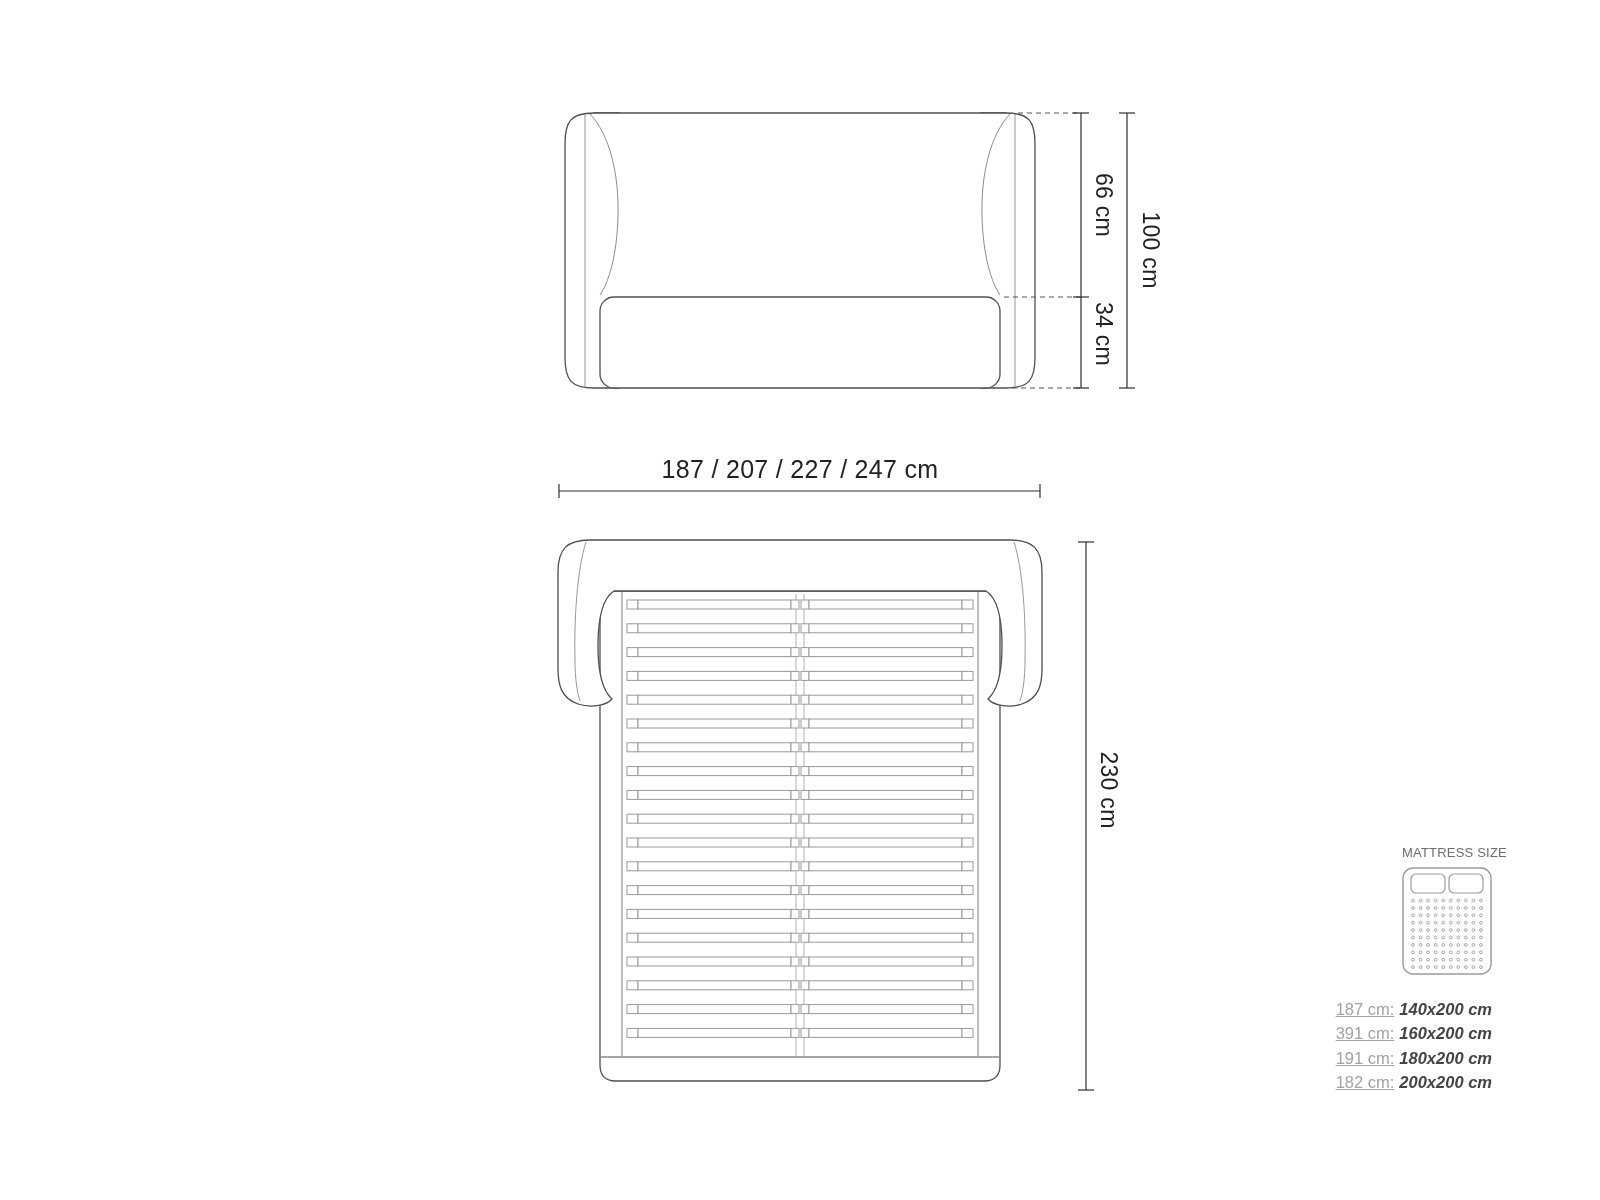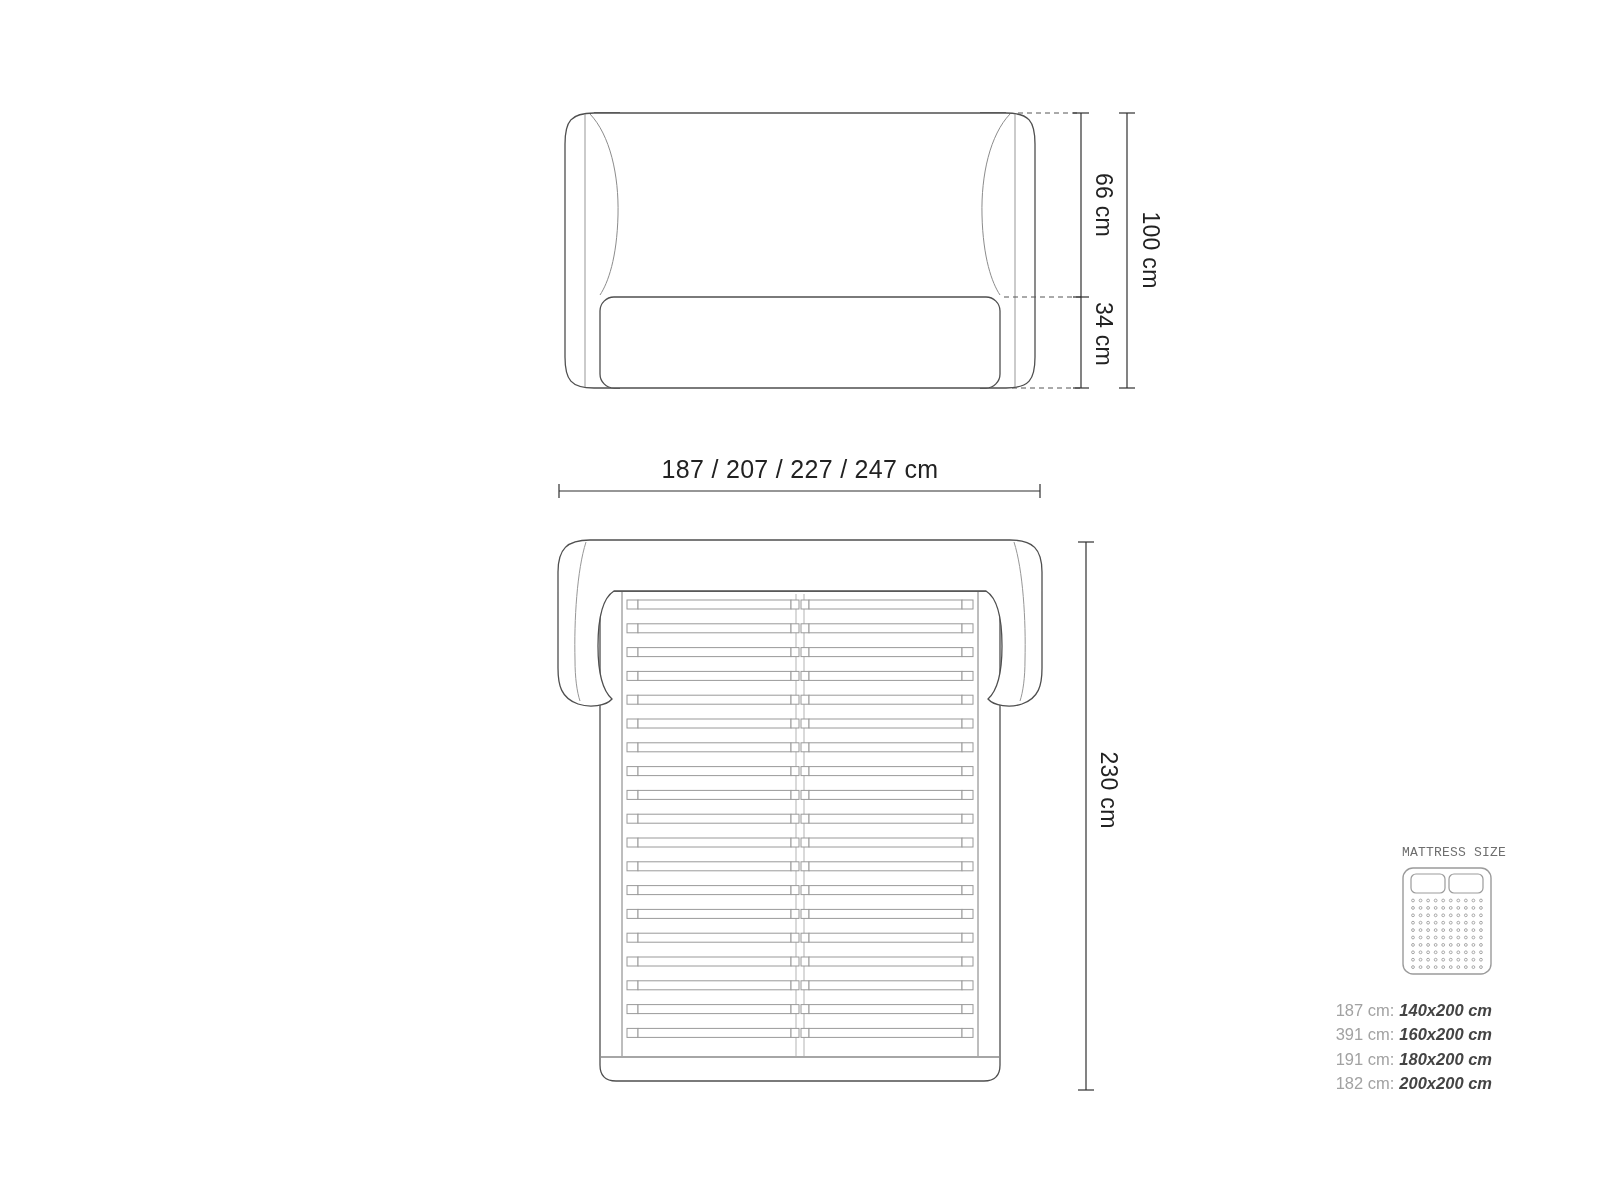--- a/index.html
+++ b/index.html
@@ -14,40 +14,39 @@
 
   
   .legend{
     position:absolute;
     left:1330px; top:845px;
     width:162px;
   }
   .legend-head{
     width:90px;
     margin-left:auto;
-    font-family:Liberation Mono, monospace;
   }
   .legend-title{
     font-size:13px;
     letter-spacing:.2px;
     color:#6e6e6e;
     text-align:center;
     white-space:nowrap;
     margin-bottom:7px;
   }
   .legend-rows{
     margin-top:18px;
     text-align:right;
   }
   .size-row{
     font-size:16.5px;
     line-height:24.4px;
     white-space:nowrap;
   }
-  .size-label{color:#a2a2a2;font-weight:400;}
+  .size-label{color:#a2a2a2;font-weight:400;text-decoration:underline;}
   .size-value{color:#444444;font-weight:700;margin-left:5px;font-style:italic;}
 
   svg text{
     font-family:"Liberation Sans", sans-serif;
     fill:#222222;
     letter-spacing:.3px;
   }
 </style>
 </head>
 <body>

